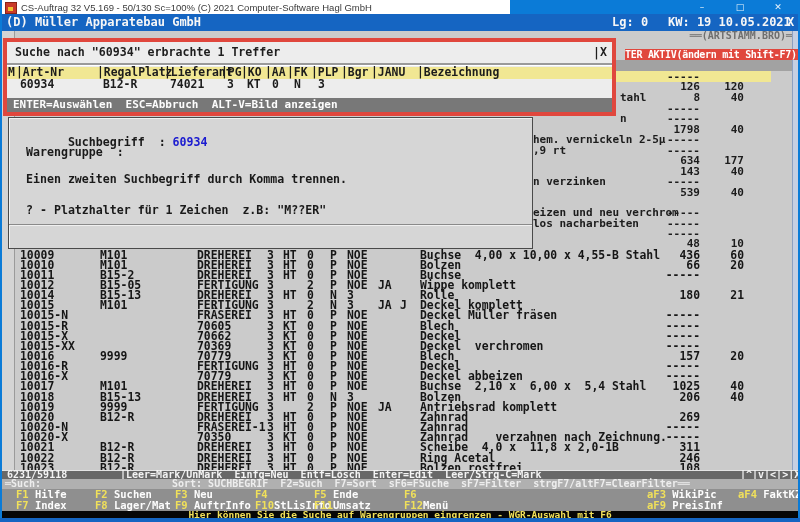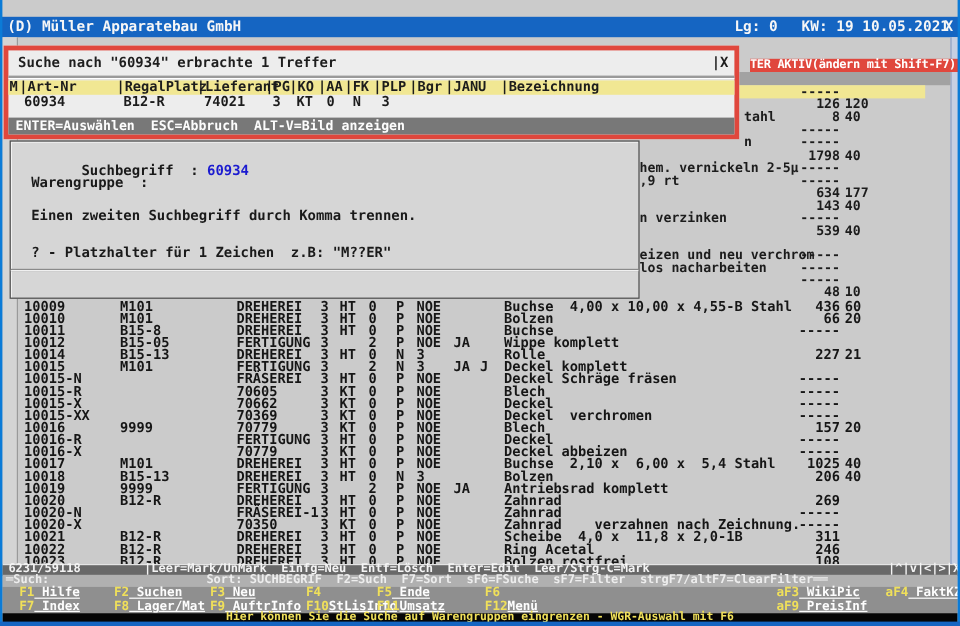--- a/index.html
+++ b/index.html
@@ -23,21 +23,21 @@
   #screen-label{top:31px;left:2px;width:790px;height:9px;font-size:10px;line-height:9px;color:#6f6f6f;font-weight:bold;text-align:right;}
   .sidestrip-l{left:2px;top:31px;width:12px;height:439px;background:#d4d4d4;border-right:1px solid #9a9a9a;}
   .sidestrip-r{left:792px;top:31px;width:6px;height:439px;background:#c6cfe2;border-left:1px solid #8ea0c0;}
   
   #filter-banner{left:625px;top:49px;width:175px;height:11px;background:#e0473d;color:#fff;font-size:10px;line-height:11px;font-weight:bold;letter-spacing:-.3px;}
   #bg-header{left:616px;top:60px;width:176px;height:11px;background:#a2a2a2;}
   #cursor-row{left:616px;top:71px;width:155px;height:11px;background:#f1e793;}
   .frag-row{left:0;top:0;width:800px;height:10.4px;font-size:11px;line-height:10.4px;font-weight:bold;color:#1c1c1c;}
   .frag-row .ftext{position:absolute;top:0;white-space:pre;}
   .c-lgmon{position:absolute;left:640px;width:60px;text-align:right;top:0;white-space:pre;}
-  .c-lgvor{position:absolute;left:704px;width:40px;text-align:left;top:0;white-space:pre;}
+  .c-lgvor{position:absolute;left:704px;width:40px;text-align:right;top:0;white-space:pre;}
   
   #table-host .trow{position:absolute;left:0;width:800px;height:10.15px;font-size:11.4px;line-height:10.15px;font-weight:bold;color:#161616;}
   .trow span{position:absolute;top:0;white-space:pre;}
   .c-art{left:20px;}.c-regal{left:100px;}.c-lief{left:197px;}.c-pg{left:267px;}
   .c-ko{left:283px;}.c-aa{left:307px;}.c-fk{left:330px;}.c-plp{left:347px;}
   .c-bgr{left:378px;}.c-janu{left:400px;}.c-bez{left:420px;}
   
   #popup{left:3px;top:38px;width:605px;height:70px;background:#ededed;border:4px solid #e0473d;z-index:5;}
   #popup .ptitle{left:8px;top:4px;font-size:11.6px;line-height:13px;font-weight:bold;color:#1e1e1e;white-space:pre;}
   #popup .pclose{right:5px;top:4px;font-size:11.6px;line-height:13px;font-weight:bold;color:#1e1e1e;}
@@ -55,36 +55,45 @@
   #dialog .dsep{position:absolute;left:0;top:106px;width:100%;height:1px;background:#8a8a8a;border-bottom:1px solid #f0f0f0;}
   #dialog .dfooter{position:absolute;left:10px;top:112px;font-size:11.6px;line-height:11px;font-weight:bold;color:#1a1a1a;white-space:pre;}
   
   #statusbar{left:2px;top:470px;width:796px;height:8.5px;background:#686868;border-top:1px solid #e4e4e4;color:#f4f4f4;font-size:10px;line-height:8px;font-weight:bold;}
   #statusbar span{position:absolute;top:0;white-space:pre;}
   #sortbar{left:2px;top:479px;width:796px;height:10px;background:#b0b0b0;color:#ededed;font-size:10px;line-height:10px;font-weight:bold;}
   #sortbar span{position:absolute;top:0;white-space:pre;}
   .fnrow{left:2px;width:796px;height:11px;background:#8f8f8f;}
   .fk{position:absolute;top:0;font-size:10.5px;line-height:11px;font-weight:bold;white-space:pre;}
   .fk-key{color:#f0e05a;}
-  .fk-label{color:#fdfdfd;text-decoration:underline;}
+  .fk-label{color:#fdfdfd;}
   #hintbar{left:2px;top:511px;width:796px;height:7.5px;background:#060606;color:#f0e05a;font-size:9.5px;line-height:7.5px;font-weight:bold;text-align:center;white-space:pre;}
 </style>
 </head>
 <body>
 
 <div id="app">
 
+  <div class="abs" id="titlebar">
+    <div class="abs" id="titlebar-blue"></div>
+    <span class="abs app-icon"></span>
+    <span class="abs" id="title-text">CS-Auftrag 32 V5.169 - 50/130 Sc=100% (C) 2021 Computer-Software Hagl GmbH</span>
+    <span class="abs winbtn" style="left:687px;">–</span>
+    <span class="abs winbtn" style="left:725px;">□</span>
+    <span class="abs winbtn" style="left:763px;">✕</span>
+  </div>
 
   <div class="abs" id="menubar">
     <span class="abs pre" style="left:6px;">(D) Müller Apparatebau GmbH</span>
     <span class="abs pre" style="left:612px;">Lg: 0</span>
     <span class="abs pre" style="left:668px;">KW: 19 10.05.2021</span>
     <span class="abs pre" style="left:787px;">X</span>
   </div>
 
+  <div class="abs pre" id="screen-label">══(ARTSTAMM.BRO)═</div>
 
   <div class="abs sidestrip-l"></div>
   <div class="abs sidestrip-r"></div>
 
   <div class="abs pre" id="filter-banner">TER AKTIV(ändern mit Shift-F7)</div>
 
   <div class="abs" id="bg-header">
     
   </div>
 
@@ -198,21 +207,21 @@
         <span class="c-fk">P</span>
         <span class="c-plp">NOE</span>
         <span class="c-bgr"></span>
         <span class="c-janu"></span>
         <span class="c-bez">Bolzen</span>
         <span class="c-lgmon">66</span>
         <span class="c-lgvor">20</span>
       </div>
       <div class="trow" style="top: 269.8px;">
         <span class="c-art">10011</span>
-        <span class="c-regal">B15-8</span>
+        <span class="c-regal">B15-2</span>
         <span class="c-lief">DREHEREI</span>
         <span class="c-pg">3</span>
         <span class="c-ko">HT</span>
         <span class="c-aa">0</span>
         <span class="c-fk">P</span>
         <span class="c-plp">NOE</span>
         <span class="c-bgr"></span>
         <span class="c-janu"></span>
         <span class="c-bez">Buchse</span>
         <span class="c-lgmon">-----</span>
@@ -238,21 +247,21 @@
         <span class="c-regal">B15-13</span>
         <span class="c-lief">DREHEREI</span>
         <span class="c-pg">3</span>
         <span class="c-ko">HT</span>
         <span class="c-aa">0</span>
         <span class="c-fk">N</span>
         <span class="c-plp">3</span>
         <span class="c-bgr"></span>
         <span class="c-janu"></span>
         <span class="c-bez">Rolle</span>
-        <span class="c-lgmon">227</span>
+        <span class="c-lgmon">180</span>
         <span class="c-lgvor">21</span>
       </div>
       <div class="trow" style="top: 300.25px;">
         <span class="c-art">10015</span>
         <span class="c-regal">M101</span>
         <span class="c-lief">FERTIGUNG</span>
         <span class="c-pg">3</span>
         <span class="c-ko"></span>
         <span class="c-aa">2</span>
         <span class="c-fk">N</span>
@@ -267,21 +276,21 @@
         <span class="c-art">10015-N</span>
         <span class="c-regal"></span>
         <span class="c-lief">FRÄSEREI</span>
         <span class="c-pg">3</span>
         <span class="c-ko">HT</span>
         <span class="c-aa">0</span>
         <span class="c-fk">P</span>
         <span class="c-plp">NOE</span>
         <span class="c-bgr"></span>
         <span class="c-janu"></span>
-        <span class="c-bez">Deckel Schräge fräsen</span>
+        <span class="c-bez">Deckel Müller fräsen</span>
         <span class="c-lgmon">-----</span>
         <span class="c-lgvor"></span>
       </div>
       <div class="trow" style="top: 320.55px;">
         <span class="c-art">10015-R</span>
         <span class="c-regal"></span>
         <span class="c-lief">70605</span>
         <span class="c-pg">3</span>
         <span class="c-ko">KT</span>
         <span class="c-aa">0</span>

